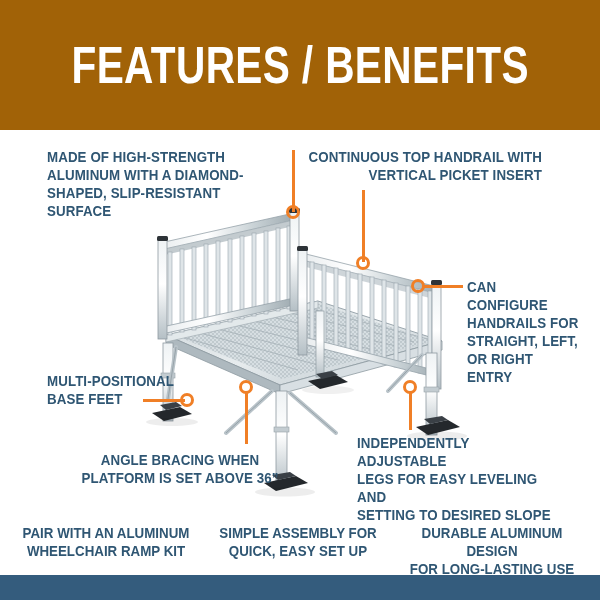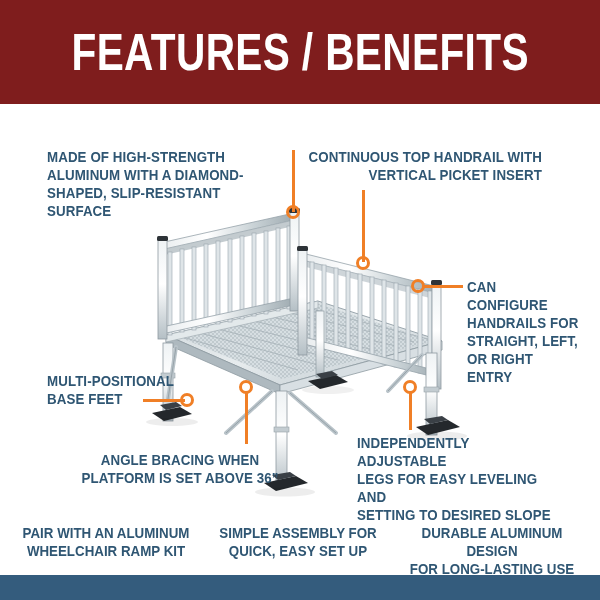--- a/index.html
+++ b/index.html
@@ -6,22 +6,22 @@
   html,body { width:600px; height:600px; }
   body {
     font-family:"Liberation Sans", sans-serif;
     background:#ffffff;
     position:relative;
     overflow:hidden;
   }
 
   
   .header{
-    position:absolute; left:0; top:0; width:600px; height:104px;
-    background:#7f1d1d;
+    position:absolute; left:0; top:0; width:600px; height:130px;
+    background:#a16207;
     display:flex; align-items:center; justify-content:center;
   }
   .header-title{
     color:#ffffff;
     font-size:52px;
     font-weight:bold;
     letter-spacing:0.5px;
     transform:scaleX(0.78);
     transform-origin:center;
     white-space:nowrap;

